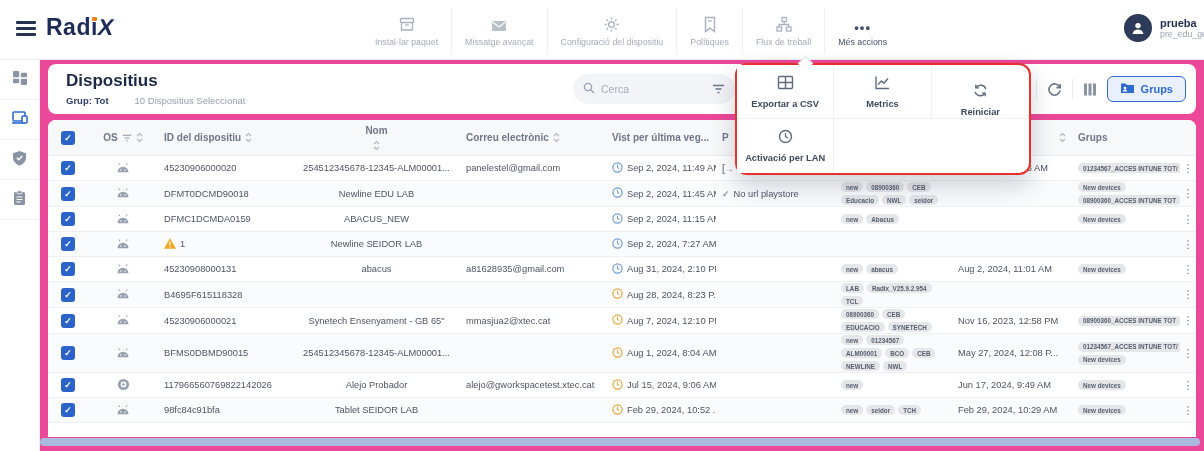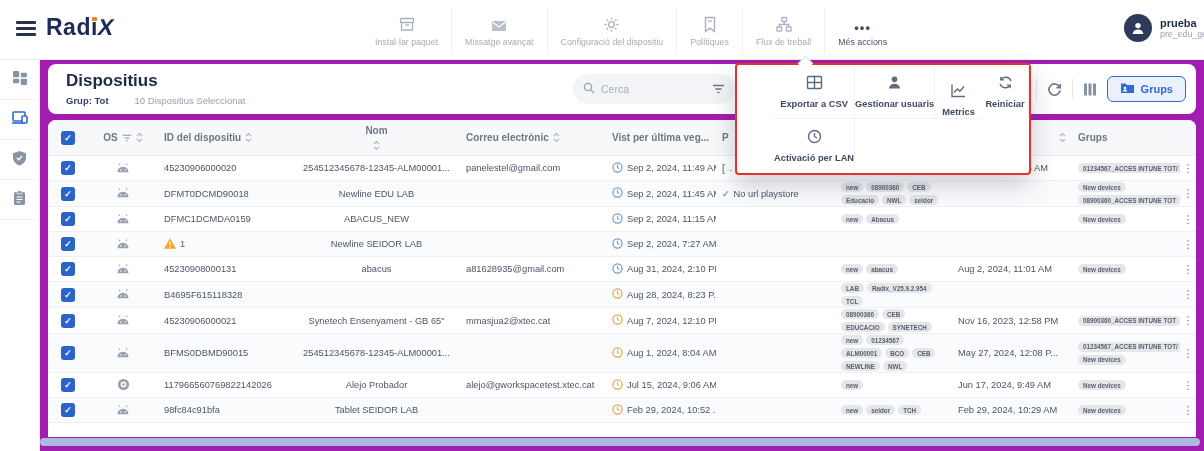--- a/index.html
+++ b/index.html
@@ -26,21 +26,21 @@
   .user{position:absolute;left:1124px;top:14px;display:flex;align-items:center;gap:8px;cursor:pointer;}
   .avatar{width:28px;height:28px;border-radius:50%;background:#2e3a59;display:flex;align-items:center;justify-content:center;}
   .uname{font-size:11px;font-weight:bold;color:#1e2b4a;line-height:12px;}
   .uorg{font-size:8.8px;color:#9aa3b0;}
 
   
   .sidebar{position:absolute;left:0;top:60px;width:40px;height:391px;background:#fff;border-right:1px solid #eceef2;z-index:5;}
   .sitem{height:40px;display:flex;align-items:center;justify-content:center;border-bottom:1px solid #f2f3f6;cursor:pointer;}
 
   
-  .main{position:absolute;left:40px;top:60px;width:1164px;height:391px;background:#a21caf;}
+  .main{position:absolute;left:40px;top:60px;width:1164px;height:391px;background:#ec4899;}
   .titlecard{position:absolute;left:8px;top:4px;width:1148px;height:50px;background:#fff;border-radius:8px;}
   .ptitle{position:absolute;left:18px;top:7px;font-size:17px;font-weight:800;color:#1c2947;}
   .psub{position:absolute;left:18px;top:31px;font-size:9.5px;display:flex;gap:26px;}
   .group-label{color:#33406b;font-weight:bold;}
   .selected-label{color:#97a0ae;}
 
   .search{position:absolute;left:525px;top:10px;width:162px;height:30px;background:#f3f4f7;border-radius:16px;display:flex;align-items:center;padding:0 10px;gap:6px;}
   .search input{flex:1;border:none;background:transparent;outline:none;font-size:10.5px;color:#5a6474;font-family:"Liberation Sans",sans-serif;min-width:0;}
   .search input::placeholder{color:#a4adbb;}
 
@@ -72,21 +72,21 @@
 
   .cb{width:14px;height:14px;background:#2c63c8;border-radius:3px;color:#fff;font-size:9px;font-weight:bold;display:flex;align-items:center;justify-content:center;cursor:pointer;}
   .pill{background:#e4e6ea;color:#565e6d;font-size:6.3px;font-weight:bold;padding:1.5px 5px;border-radius:8px;white-space:nowrap;}
   .playcheck{color:#8a93a3;font-size:9px;font-weight:bold;}
   .exit-glyph{color:#8a93a3;font-size:10px;font-weight:bold;letter-spacing:-1px;}
   .hd-right{justify-content:flex-end;flex:none;}
 
   .scrollbar{position:absolute;left:0;top:378px;width:1160px;height:8px;background:#a9bade;border-radius:4px;cursor:grab;}
 
   
-  .dropdown{position:absolute;left:735px;top:63px;width:296px;height:112px;background:#fff;border:2px solid #e8312a;border-radius:4px;box-shadow:0 10px 24px rgba(35,45,70,.22);z-index:50;display:grid;grid-template-columns:repeat(4,1fr);grid-template-rows:1fr 1fr;padding-left:37px;}
+  .dropdown{position:absolute;left:735px;top:63px;width:296px;height:112px;background:#fff;border:2px solid #e8312a;border-radius:12px;box-shadow:0 10px 24px rgba(35,45,70,.22);z-index:50;display:grid;grid-template-columns:repeat(3,1fr);grid-template-rows:1fr 1fr;}
   .mitem{display:flex;flex-direction:column;align-items:center;justify-content:center;gap:5px;border-right:1px solid #f0f1f4;border-bottom:1px solid #f0f1f4;cursor:pointer;background:#fff;}
   .mitem:nth-child(3n){border-right:none;margin-top:16px;}
   .mitem:nth-child(n+4){border-bottom:none;}
   .mlabel{font-size:9.3px;font-weight:bold;color:#3f4a5f;white-space:nowrap;}
   .caret{position:absolute;left:800px;top:58px;width:11px;height:11px;background:#fff;transform:rotate(45deg);border-left:1px solid #dfe3e9;border-top:1px solid #dfe3e9;z-index:60;}
 </style>
 </head>
 <body>
 
 <div class="topbar">
@@ -693,29 +693,20 @@
     <span>
       <svg width="17" height="15" viewBox="0 0 17 15">
           <rect x="1.5" y="1.5" width="14" height="12" rx="1.2" fill="none" stroke="#5f6b7d" stroke-width="1.4"></rect>
           <path d="M1.5 7.5h14M8.5 1.5v12" stroke="#5f6b7d" stroke-width="1.4"></path>
         </svg>
     </span>
     <span class="mlabel">Exportar a CSV</span>
   </div>
   <div class="mitem">
     <span>
-      <svg width="15" height="15" viewBox="0 0 16 16">
-          <circle cx="8" cy="4.6" r="3" fill="#5f6b7d"></circle>
-          <path d="M2 14.5c.5-3.6 3-5.1 6-5.1s5.5 1.5 6 5.1z" fill="#5f6b7d"></path>
-        </svg>
-    </span>
-    <span class="mlabel">Gestionar usuaris</span>
-  </div>
-  <div class="mitem">
-    <span>
       <svg width="17" height="15" viewBox="0 0 17 15">
           <path d="M2 1.5v12h13" fill="none" stroke="#5f6b7d" stroke-width="1.4"></path>
           <path d="M4 9.5 7.5 6l2.4 2.3L14 3.5" fill="none" stroke="#5f6b7d" stroke-width="1.4"></path>
         </svg>
     </span>
     <span class="mlabel">Metrics</span>
   </div>
   <div class="mitem">
     <span>
       <svg width="15" height="15" viewBox="0 0 16 16">

